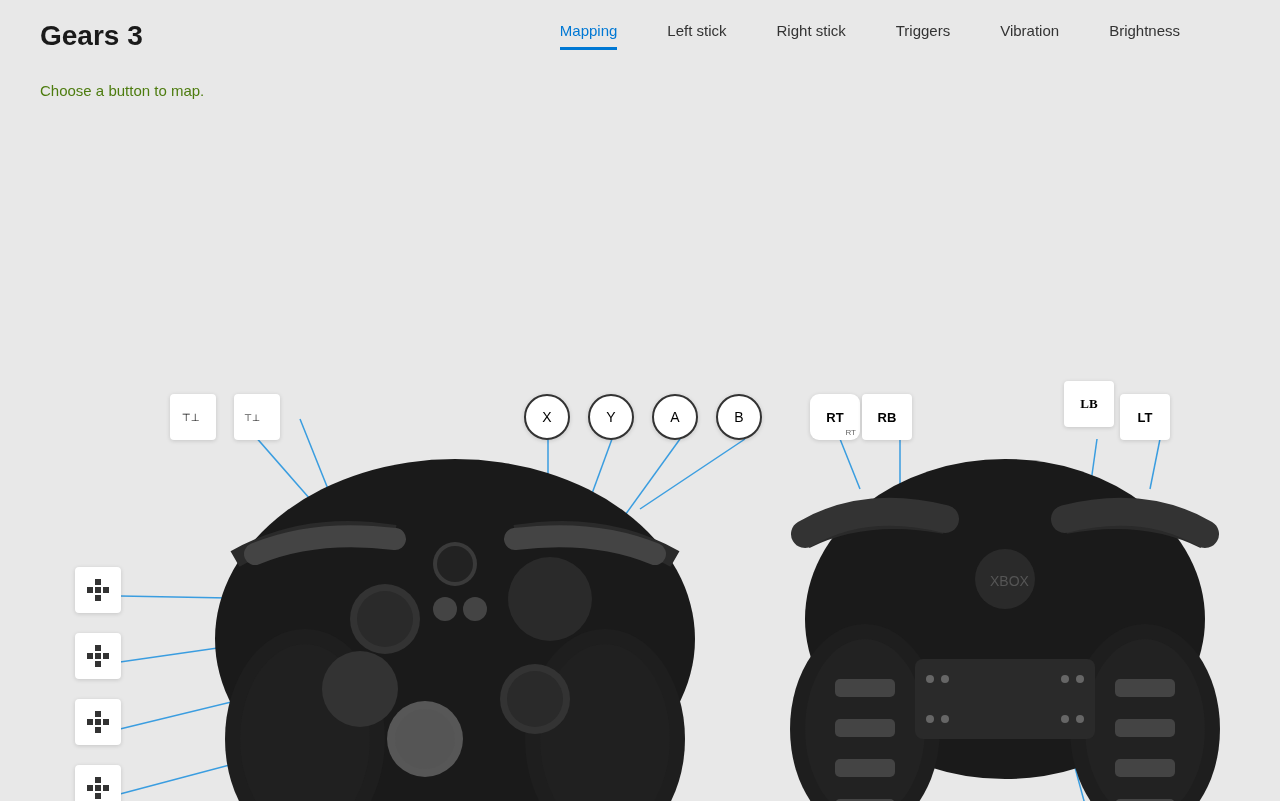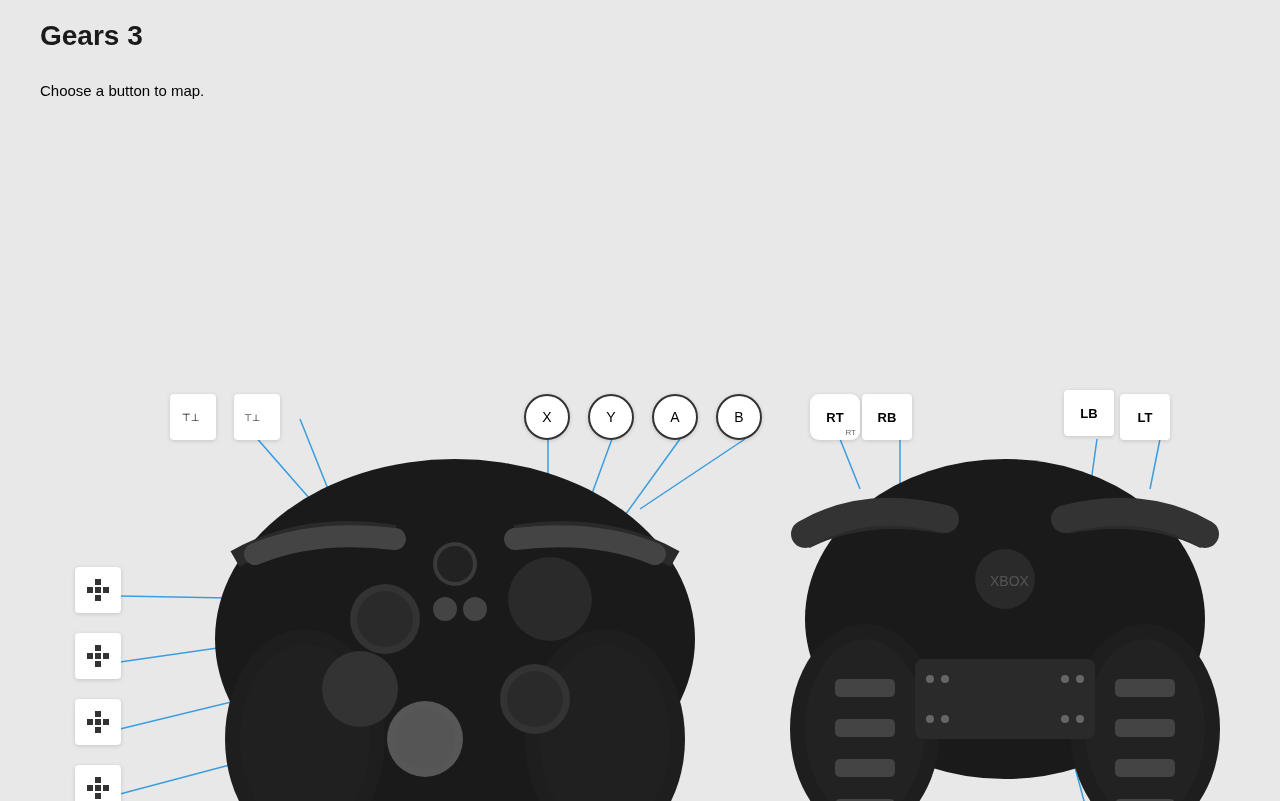--- a/index.html
+++ b/index.html
@@ -41,21 +41,21 @@
     }
     .nav-tab.active {
       color: #0078d4;
       border-bottom: 3px solid #0078d4;
     }
 
     
     .subtitle {
       padding: 30px 24px 10px 40px;
       font-size: 15px;
-      color: #000000;
+      color: #4d7c0f;
     }
 
     
     .main-area {
       position: relative;
       width: 1280px;
       height: 650px;
     }
 
     
@@ -99,20 +99,28 @@
       width: 1280px;
       height: 750px;
       pointer-events: none;
     }
   </style>
 </head>
 <body>
 
 <div class="header">
   <span class="game-title">Gears 3</span>
+  <nav class="nav-tabs">
+    <span class="nav-tab active">Mapping</span>
+    <span class="nav-tab">Left stick</span>
+    <span class="nav-tab">Right stick</span>
+    <span class="nav-tab">Triggers</span>
+    <span class="nav-tab">Vibration</span>
+    <span class="nav-tab">Brightness</span>
+  </nav>
 </div>
 
 <div class="subtitle">Choose a button to map.</div>
 
 <div class="main-area">
 
   <svg class="lines-svg">
 
     <line x1="240" y1="310" x2="310" y2="390" stroke="#3a9de0" stroke-width="1.5"></line>
 
@@ -211,21 +219,21 @@
 
   <div class="btn-label square" style="left:810px; top:285px; width:50px; height:46px; position:absolute;border-radius:9px;">
     <span style="font-size:13px; font-weight:600;">RT</span>
     <span style="font-size:8px; position:absolute; bottom:3px; right:4px; color:#666;">RT</span>
   </div>
 
   <div class="btn-label square" style="left:862px; top:285px; width:50px; height:46px;">
     <span style="font-size:13px; font-weight:600;">RB</span>
   </div>
 
-  <div class="btn-label square" style="left:1064px; top:281px; width:50px; height:46px;">
+  <div class="btn-label square" style="left:1064px; top:272px; width:50px; height:46px;font-family:Liberation Serif, serif;">
     <span style="font-size:13px; font-weight:600;">LB</span>
   </div>
 
   <div class="btn-label square" style="left:1120px; top:285px; width:50px; height:46px;text-align:right;">
     <span style="font-size:13px; font-weight:600;">LT</span>
   </div>
 
   <svg style="position:absolute; left:175px; top:270px; width:560px; height:470px;" viewBox="0 0 560 470">
 
     <ellipse cx="280" cy="260" rx="240" ry="180" fill="#1a1a1a"></ellipse>

